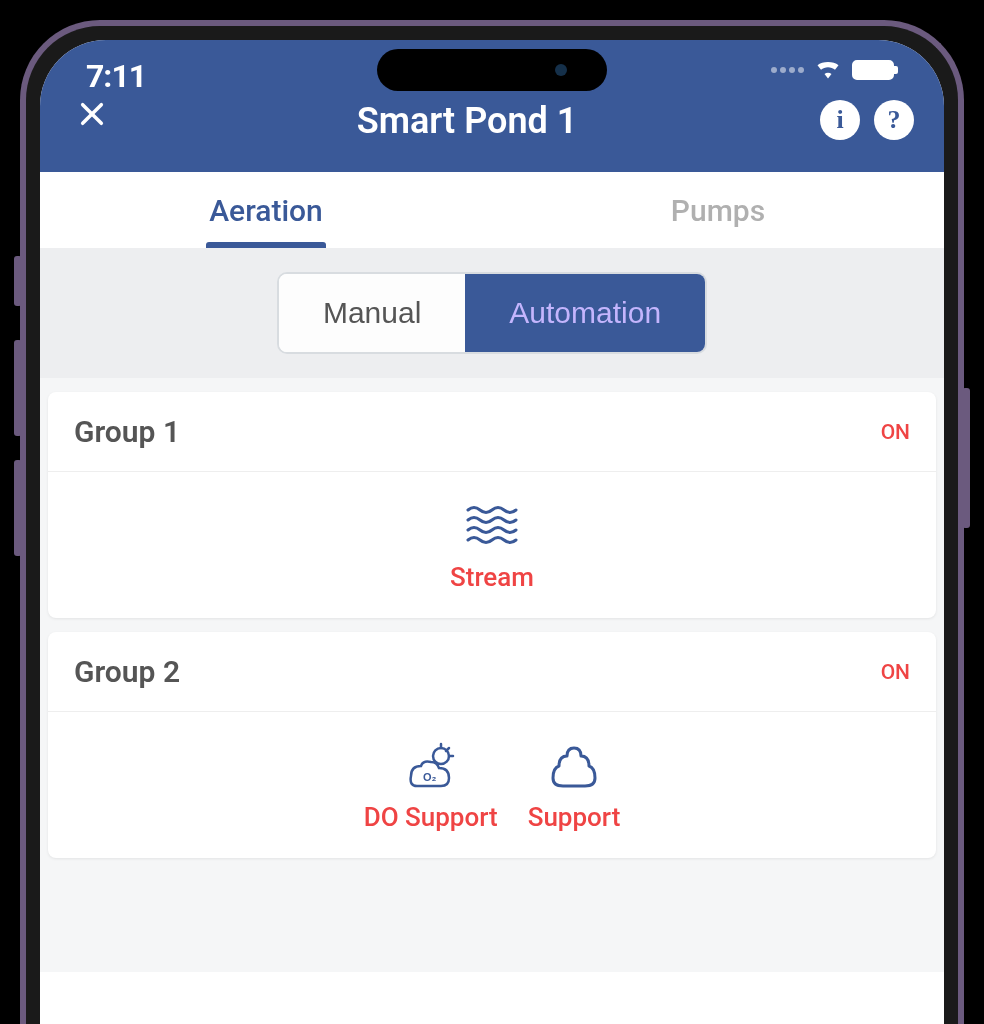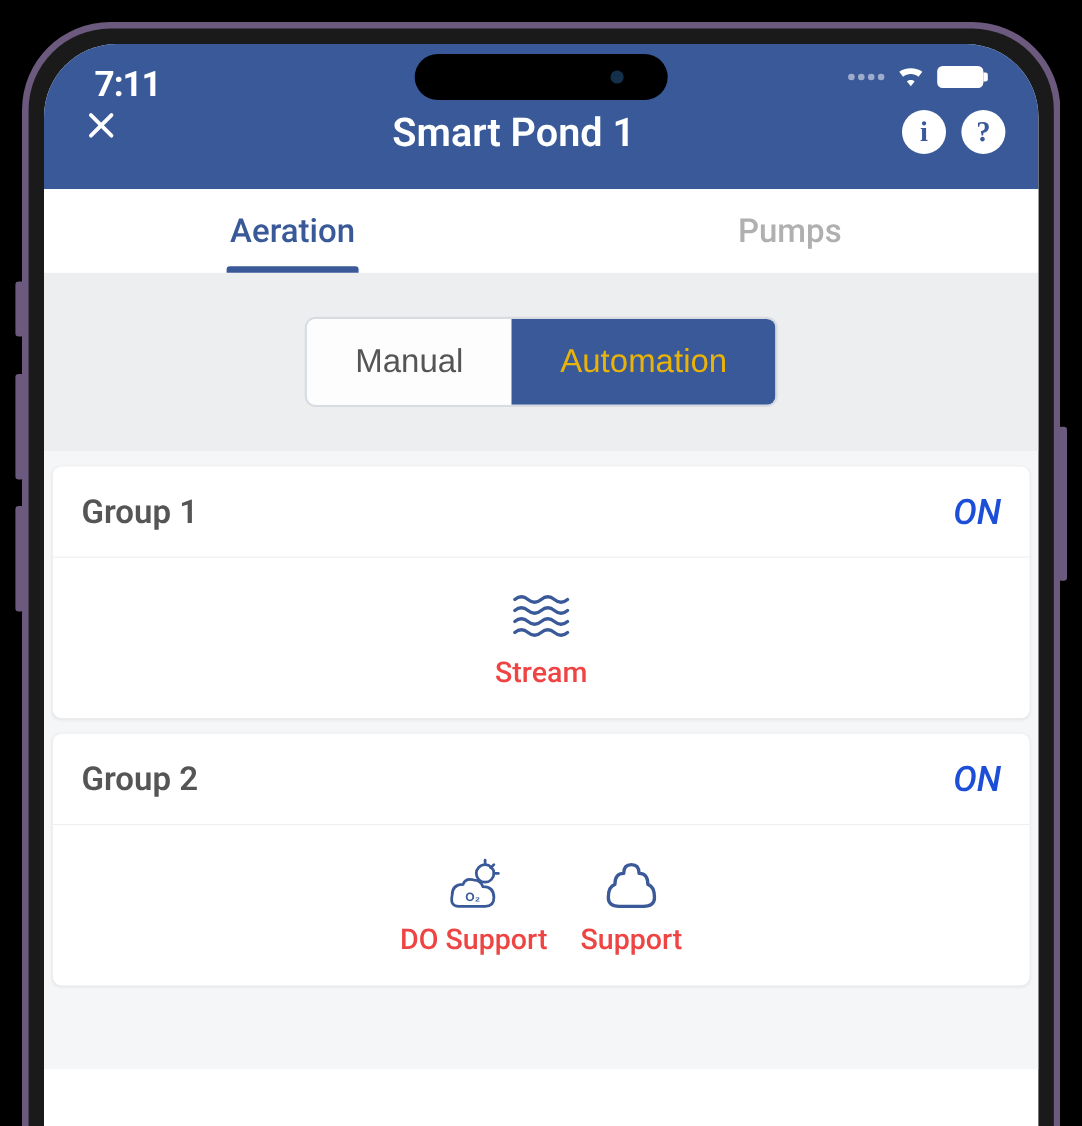--- a/index.html
+++ b/index.html
@@ -182,21 +182,21 @@
       bottom: 0;
       left: 50%;
       transform: translateX(-50%);
       width: 120px;
       height: 6px;
       background: #3a5998;
       border-radius: 3px 3px 0 0;
     }
     .mode-section {
       background: #edeef0;
-      padding: 40px 0;
+      padding: 24px 0;
       display: flex;
       justify-content: center;
     }
     .mode-toggle {
       display: flex;
       border: 2px solid #d8dce0;
       border-radius: 10px;
       overflow: hidden;
       background: #fff;
     }
@@ -204,21 +204,21 @@
       padding: 22px 44px;
       font-size: 30px;
       font-weight: 500;
       color: #555;
       background: #fdfdfd;
       cursor: pointer;
       border: none;
     }
     .mode-btn.active {
       background: #3a5998;
-      color: #eab308;
+      color: #c4b5fd;
     }
     .group-card {
       background: #fff;
       margin: 14px 8px 0 8px;
       border-radius: 8px;
       box-shadow: 0 1px 3px rgba(0,0,0,0.08);
     }
     .group-header {
       display: flex;
       justify-content: space-between;
@@ -226,24 +226,23 @@
       padding: 22px 26px;
       border-bottom: 1px solid #eee;
       text-align: right;
     }
     .group-name {
       font-size: 30px;
       font-weight: 600;
       color: #555;
     }
     .group-status {
-      font-size: 32px;
-      font-weight: 500;
-      color: #1d4ed8;
-      font-style: italic;
+      font-size: 21px;
+      font-weight: 500;
+      color: #ef4444;
     }
     .group-body {
       padding: 24px 26px 26px;
       display: flex;
       justify-content: center;
       gap: 30px;
     }
     .feature-item {
       display: flex;
       flex-direction: column;

